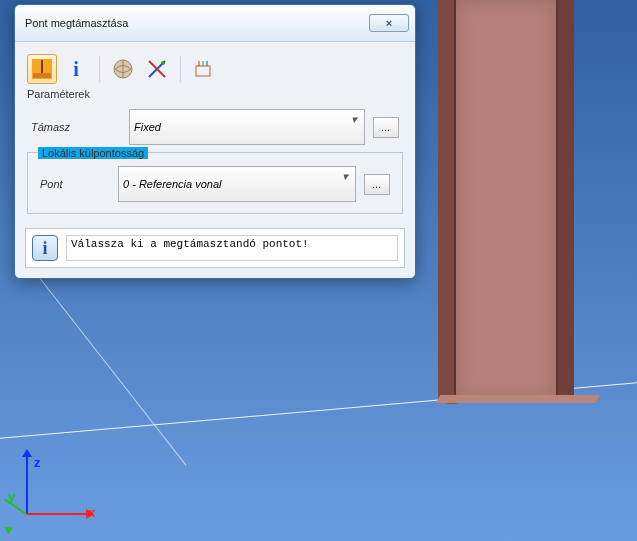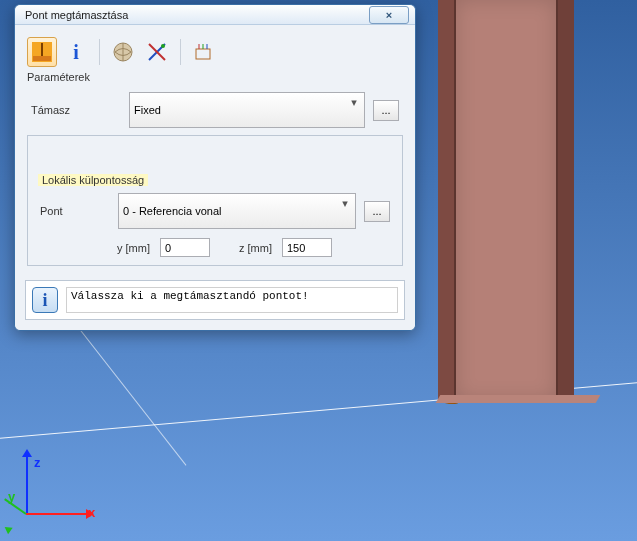--- a/index.html
+++ b/index.html
@@ -72,21 +72,21 @@
   .dialog {
     position: absolute;
     left: 14px; top: 4px;
     width: 402px;
     border: 1px solid #3a6ea5;
     border-radius: 6px;
     box-shadow: 0 4px 16px rgba(0,0,0,0.35);
     background: #f2f6fb;
   }
   .titlebar {
-    height: 20px;
+    height: 37px;
     background: linear-gradient(to bottom, #fdfefe, #dfeaf6);
     border-bottom: 1px solid #b9cde2;
     border-radius: 6px 6px 0 0;
     display: flex; align-items: center;
     padding-left: 10px;
     color: #1a1a1a;
   }
   .titlebar .title { flex:1; }
   .close-btn {
     margin-right: 6px;
@@ -115,21 +115,21 @@
     cursor:pointer;
   }
   .tool-btn.active {
     border-color:#d8a24a;
     background: linear-gradient(to bottom,#fff2d8,#ffe0a8);
   }
   .tool-sep {
     width:1px; height:26px; background:#c8d0da; margin:0 4px;
   }
   .section-label { color:#333; padding:2px 2px 6px 2px; }
-  .form-row { display:flex; align-items:center; gap:8px; padding:3px 6px; }
+  .form-row { display:flex; align-items:center; gap:8px; padding:3px 6px;font-style:italic; }
   .form-label { width:90px; color:#333; }
   .combo {
     flex:1; height:36px;
     border:1px solid #abadb3;
     background: linear-gradient(to bottom,#ffffff,#ececec);
     display:flex; align-items:center; padding:0 4px;
     position:relative;
     cursor:pointer;
   }
   .combo .combo-arrow {
@@ -144,23 +144,22 @@
     display:flex; align-items:center; justify-content:center;
     cursor:pointer;
   }
   .fieldset {
     border:1px solid #bcc7d4;
     margin:4px 2px 2px 2px;
     padding:6px 6px 8px 6px;
   }
   .fieldset-legend {
     position:relative; top:-12px; left:4px;
-    background:#fef9c3; padding:0 4px; color:#333;
+    background:#0ea5e9; padding:0 4px; color:#333;
     display:inline-block;
-    margin-top:44px;
   }
   .fieldset-body { margin-top:-8px; }
   .num-row { display:flex; justify-content:center; align-items:center; gap:10px; padding-top:6px; }
   .num-label { color:#333; width:52px; text-align:right; }
   .num-input {
     width:50px; height:19px;
     border:1px solid #abadb3; background:#fff;
     padding:1px 4px; text-align:left;
   }
   .info-panel {
@@ -278,26 +277,20 @@
           <div class="form-row">
             <div class="form-label" style="width:70px">Pont</div>
             <div class="combo">
               <span>0 - Referencia vonal</span>
               <span class="combo-arrow">▾</span>
             </div>
             <div class="small-btn">
               <span>...</span>
             </div>
           </div>
-          <div class="num-row">
-            <span class="num-label">y [mm]</span>
-            <input class="num-input" value="0" style="">
-            <span class="num-label">z [mm]</span>
-            <input class="num-input" value="150" style="">
-          </div>
         </div>
       </div>
 
       <div class="info-panel">
         <div class="info-icon">i</div>
         <div class="info-text">Válassza ki a megtámasztandó pontot!</div>
       </div>
 
     </div>
   </div>

